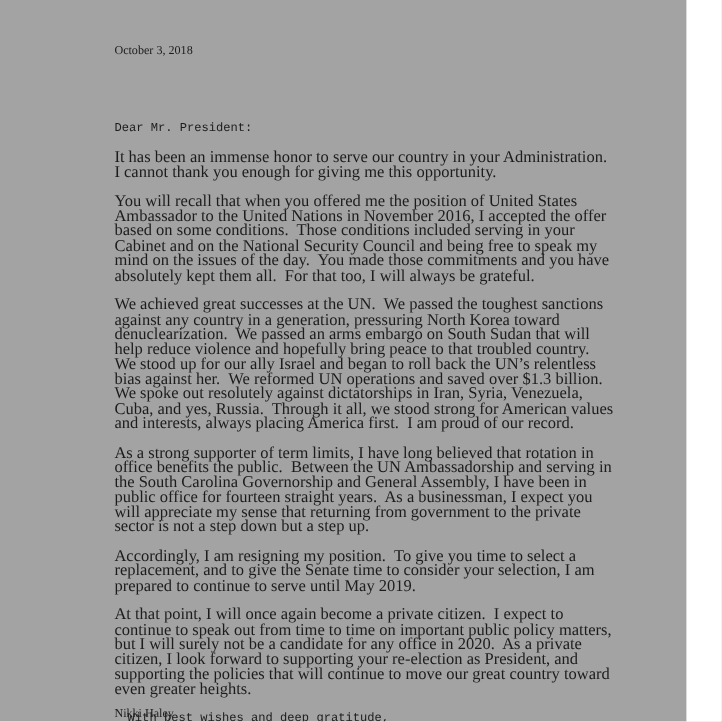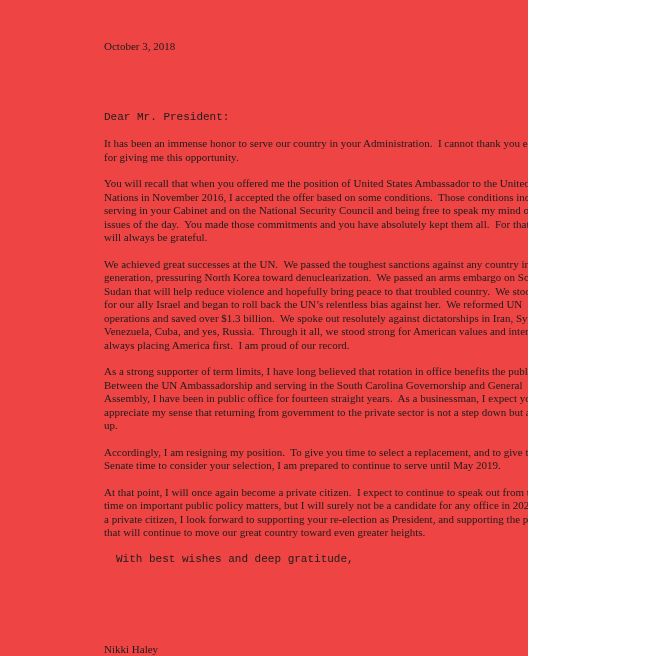--- a/index.html
+++ b/index.html
@@ -2,23 +2,23 @@
 <html><head>
 <meta charset="utf-8">
 <style>
   html, body {
     margin: 0;
     padding: 0;
     background: #ffffff;
   }
   .page {
     position: relative;
-    width: 528px;
+    width: 624px;
     height: 656px;
-    background: #ef4444;
+    background: #a3a3a3;
     overflow: hidden;
     font-family: "Liberation Serif", "DejaVu Serif", serif;
     color: #1c1c1c;
   }
   .content {
     position: absolute;
     left: 104px;
     top: 40px;
     width: 454px;
   }
@@ -29,21 +29,21 @@
     white-space: pre-wrap;
   }
   .salutation {
     font-size: 11px;
     line-height: 13.5px;
     margin: 0 0 13px 0;
     white-space: pre-wrap;
     font-family: Liberation Mono, monospace;
   }
   .para {
-    font-size: 11px;
+    font-size: 15px;
     line-height: 13.5px;
     margin: 0 0 13px 0;
     text-align: left;
     white-space: pre-wrap;
   }
   .closing {
     font-size: 11px;
     line-height: 13.5px;
     margin: 12px;
     white-space: pre-wrap;

